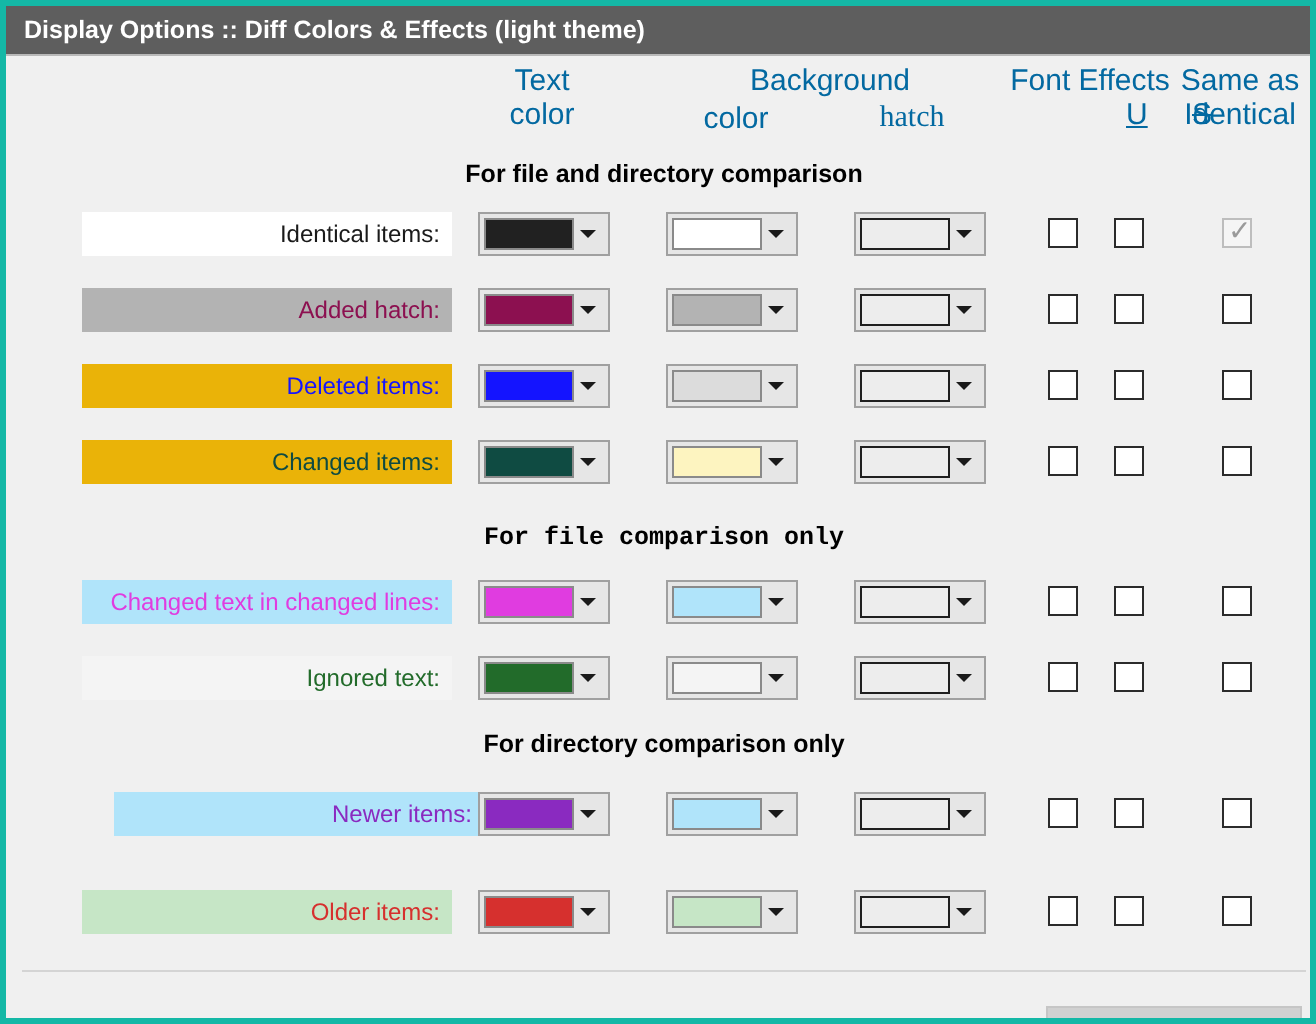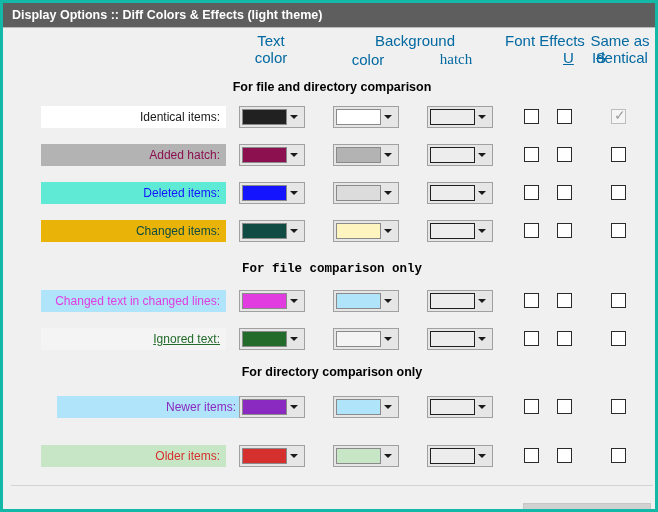--- a/index.html
+++ b/index.html
@@ -293,21 +293,21 @@
             <div class="swatch"></div>
             <div class="arrowbox">
               <div class="arrow-dn"></div>
             </div>
           </div>
           <div class="cbx cbx-u"></div>
           <div class="cbx cbx-s"></div>
           <div class="cbx cbx-same"></div>
         </div>
         <div class="row" style="top: 154px;">
-          <div class="row-label" style="background: #5eead4; color: rgb(20, 20, 255);">Deleted items:</div>
+          <div class="row-label" style="background: #eab308; color: rgb(20, 20, 255);">Deleted items:</div>
           <div class="combo combo-text">
             <div class="swatch" style="background: rgb(20, 20, 255);"></div>
             <div class="arrowbox">
               <div class="arrow-dn"></div>
             </div>
           </div>
           <div class="combo combo-bg">
             <div class="swatch" style="background: rgb(220, 220, 220);"></div>
             <div class="arrowbox">
               <div class="arrow-dn"></div>
@@ -365,21 +365,21 @@
             <div class="swatch"></div>
             <div class="arrowbox">
               <div class="arrow-dn"></div>
             </div>
           </div>
           <div class="cbx cbx-u"></div>
           <div class="cbx cbx-s"></div>
           <div class="cbx cbx-same"></div>
         </div>
         <div class="row" style="top: 300px;">
-          <div class="row-label" style="background: rgb(244, 244, 244); color: rgb(34, 107, 42); text-decoration: underline;">Ignored text:</div>
+          <div class="row-label" style="background: rgb(244, 244, 244); color: rgb(34, 107, 42);">Ignored text:</div>
           <div class="combo combo-text">
             <div class="swatch" style="background: rgb(34, 107, 42);"></div>
             <div class="arrowbox">
               <div class="arrow-dn"></div>
             </div>
           </div>
           <div class="combo combo-bg">
             <div class="swatch" style="background: rgb(244, 244, 244);"></div>
             <div class="arrowbox">
               <div class="arrow-dn"></div>

